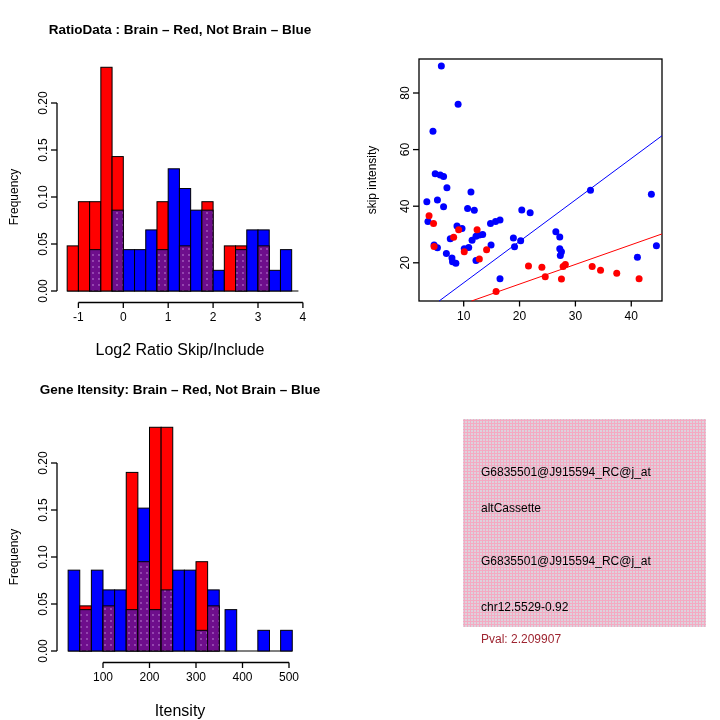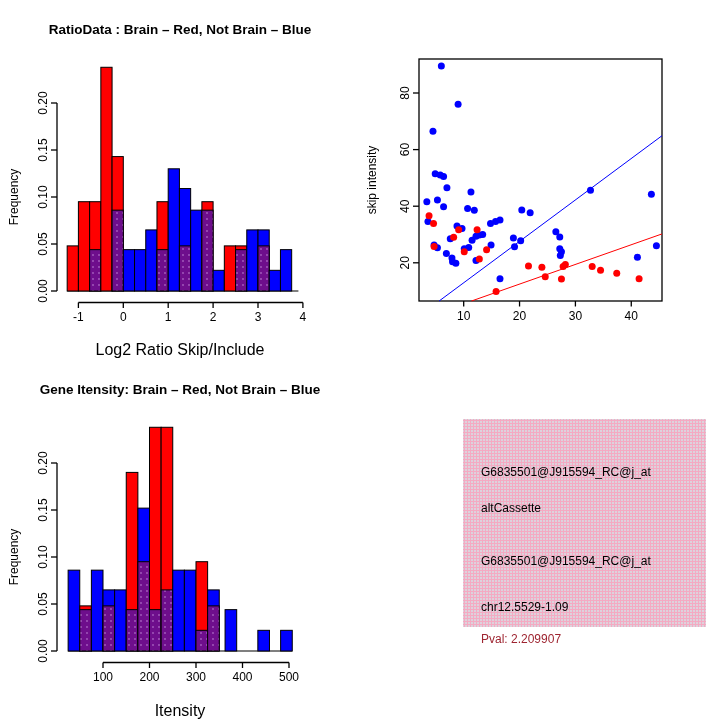--- a/index.html
+++ b/index.html
@@ -265,18 +265,18 @@
           <rect x="280.63" y="270.32" width="11.625" height="20.68" fill="#0000FF" stroke="#000" stroke-width="1"></rect>
         </g>
       </svg>
   </div>
 
   <div class="panel" style="left:360px;top:360px">
     <div class="infobox" id="infobox">
       <div class="iline" style="top:46px">G6835501@J915594_RC@j_at</div>
       <div class="iline" style="top:82px">altCassette</div>
       <div class="iline" style="top:135px">G6835501@J915594_RC@j_at</div>
-      <div class="iline" style="top:181px">chr12.5529-1.09</div>
+      <div class="iline" style="top:181px">chr12.5529-0.92</div>
       <div class="iline" id="pval-line" style="top: 213px; color: rgb(158, 36, 48);">Pval: 2.209907</div>
     </div>
   </div>
 
 </div>
 
 </body></html>

